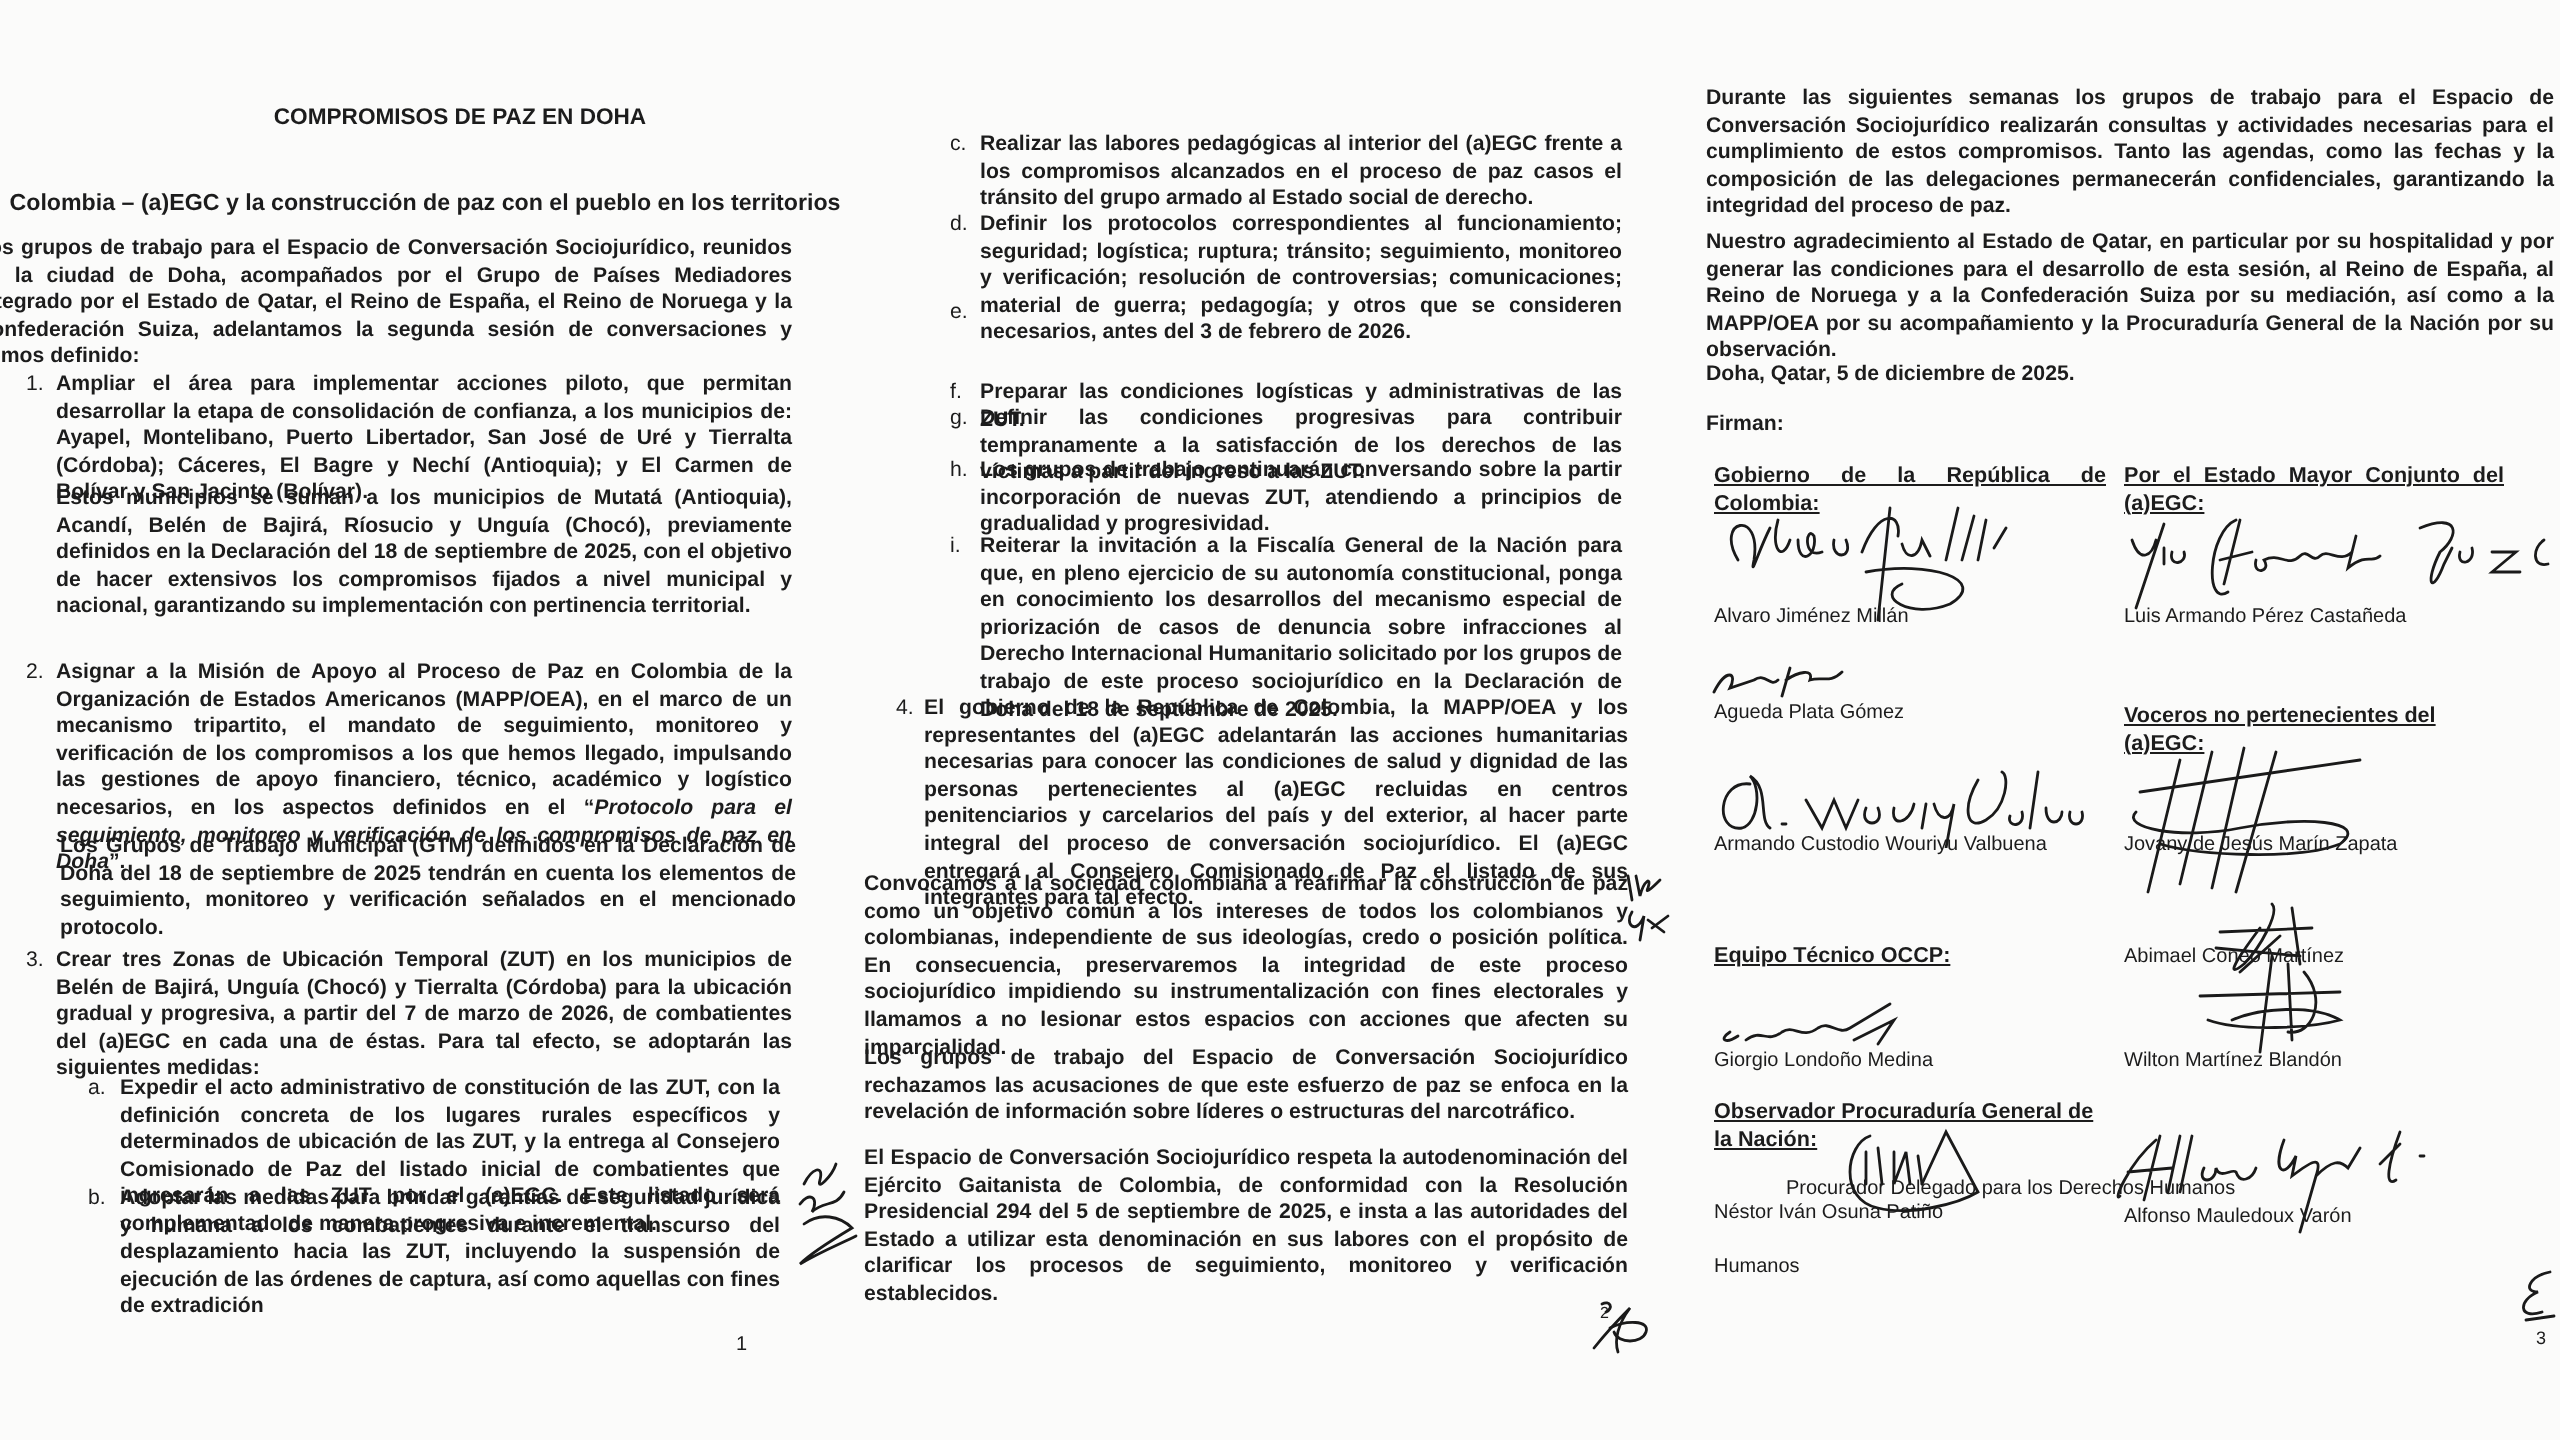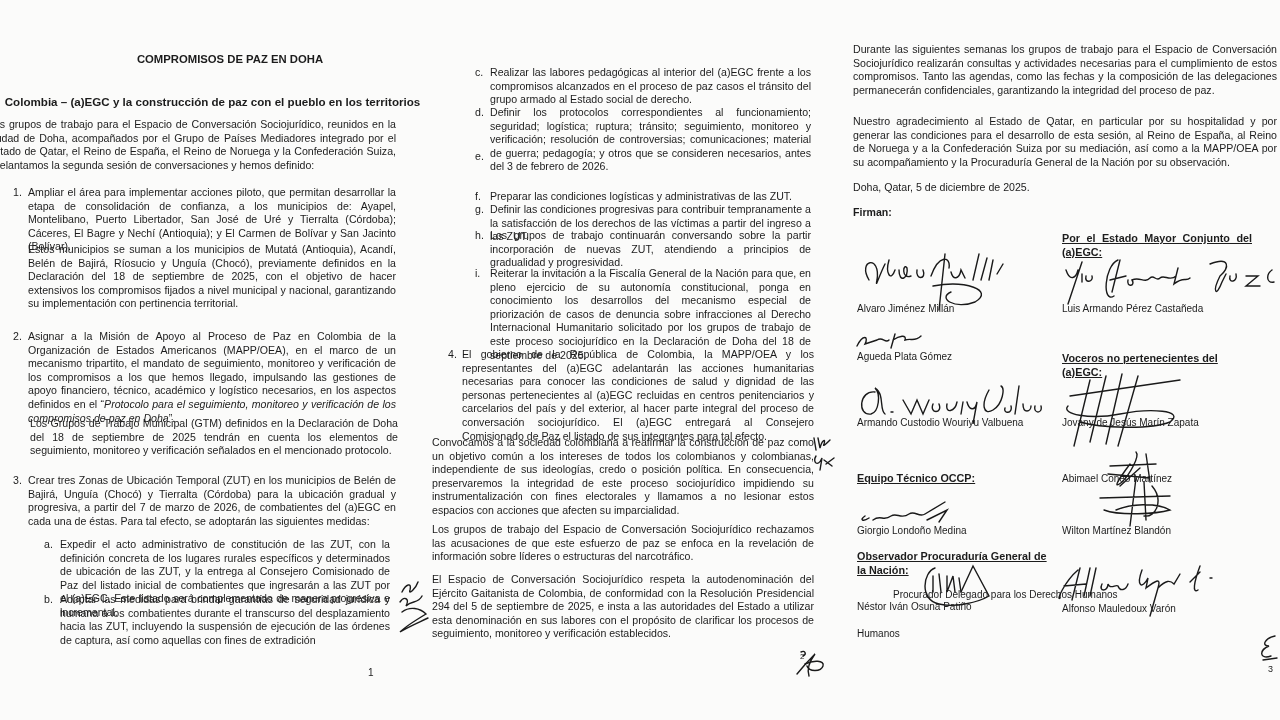--- a/index.html
+++ b/index.html
@@ -3,21 +3,21 @@
 <meta charset="utf-8">
 <style>
   * { box-sizing: border-box; margin: 0; padding: 0; }
   html, body { width: 1280px; height: 720px; overflow: hidden; background: #fbfbfa; }
   body { font-family: "Liberation Sans", sans-serif; color: #1c1c1c; position: relative; }
   .page { position: absolute; top: 0; height: 720px; }
   .p1 { left: 0; width: 425px; }
   .p2 { left: 425px; width: 420px; }
   .p3 { left: 845px; width: 435px; }
   .abs { position: absolute; }
-  .txt { font-size: 10.6px; line-height: 13.6px; text-align: justify; }
+  .txt { font-size: 10.6px; line-height: 13.6px; text-align: justify; font-weight: bold; }
   .title { font-weight: bold; font-size: 11.3px; text-align: center; }
   .subtitle { font-weight: bold; font-size: 11.6px; line-height: 14.5px; text-align: center; }
   .num { position: absolute; font-size: 10.6px; }
   .it { font-style: italic; }
   .pgnum { font-size: 10px; }
   .head { font-weight: bold; text-decoration: underline; font-size: 10.8px; line-height: 13.6px; }
   .name { font-size: 10px; line-height: 13px; white-space: nowrap; }
   .sig { position: absolute; }
   .sig path { fill: none; stroke: #1a1a1a; stroke-width: 1.4; stroke-linecap: round; }
 </style>
@@ -95,20 +95,21 @@
   </svg>
   <div class="abs pgnum" style="left:375px;top:652px;font-size:8px;">2</div>
 </div>
 
 <div class="page p3">
   <div class="abs txt" style="left:8px;top:43px;width:424px;">Durante las siguientes semanas los grupos de trabajo para el Espacio de Conversación Sociojurídico realizarán consultas y actividades necesarias para el cumplimiento de estos compromisos. Tanto las agendas, como las fechas y la composición de las delegaciones permanecerán confidenciales, garantizando la integridad del proceso de paz.</div>
   <div class="abs txt" style="left:8px;top:115px;width:424px;">Nuestro agradecimiento al Estado de Qatar, en particular por su hospitalidad y por generar las condiciones para el desarrollo de esta sesión, al Reino de España, al Reino de Noruega y a la Confederación Suiza por su mediación, así como a la MAPP/OEA por su acompañamiento y la Procuraduría General de la Nación por su observación.</div>
   <div class="abs txt" style="left:8px;top:181px;width:300px;">Doha, Qatar, 5 de diciembre de 2025.</div>
   <div class="abs txt" style="left:8px;top:206px;font-weight:bold;">Firman:</div>
 
+  <div class="abs head" style="left:12px;top:232px;width:196px;text-align:justify;text-align-last:left;">Gobierno de la República de Colombia:</div>
   <svg class="sig" style="left:10px;top:250px;" width="160" height="62" viewBox="0 0 160 62">
     <path d="M14 30 C2 10 26 4 22 30 C20 40 24 26 30 14 M34 10 C30 24 36 32 40 20 M44 20 C44 34 54 28 52 18 C48 12 46 30 56 26 M62 20 C60 30 72 30 68 20"></path>
     <path d="M76 26 C84 4 96 6 94 18 M90 4 L84 60 M96 22 C98 30 104 30 106 20 L110 28"></path>
     <path d="M118 30 L124 4 M126 30 L132 8 M134 30 L138 10 M142 24 L148 14"></path>
     <path d="M78 36 C110 30 140 40 120 52 C100 60 82 48 96 42"></path>
   </svg>
   <div class="abs name" style="left:12px;top:302px;">Alvaro Jiménez Millán</div>
 
   <svg class="sig" style="left:10px;top:330px;" width="70" height="20" viewBox="0 0 70 20">
     <path d="M2 16 C8 4 14 6 10 14 L22 10 C28 6 30 14 34 10 M40 4 L36 18 M38 10 C44 6 52 4 50 10 C56 8 60 12 66 6"></path>

